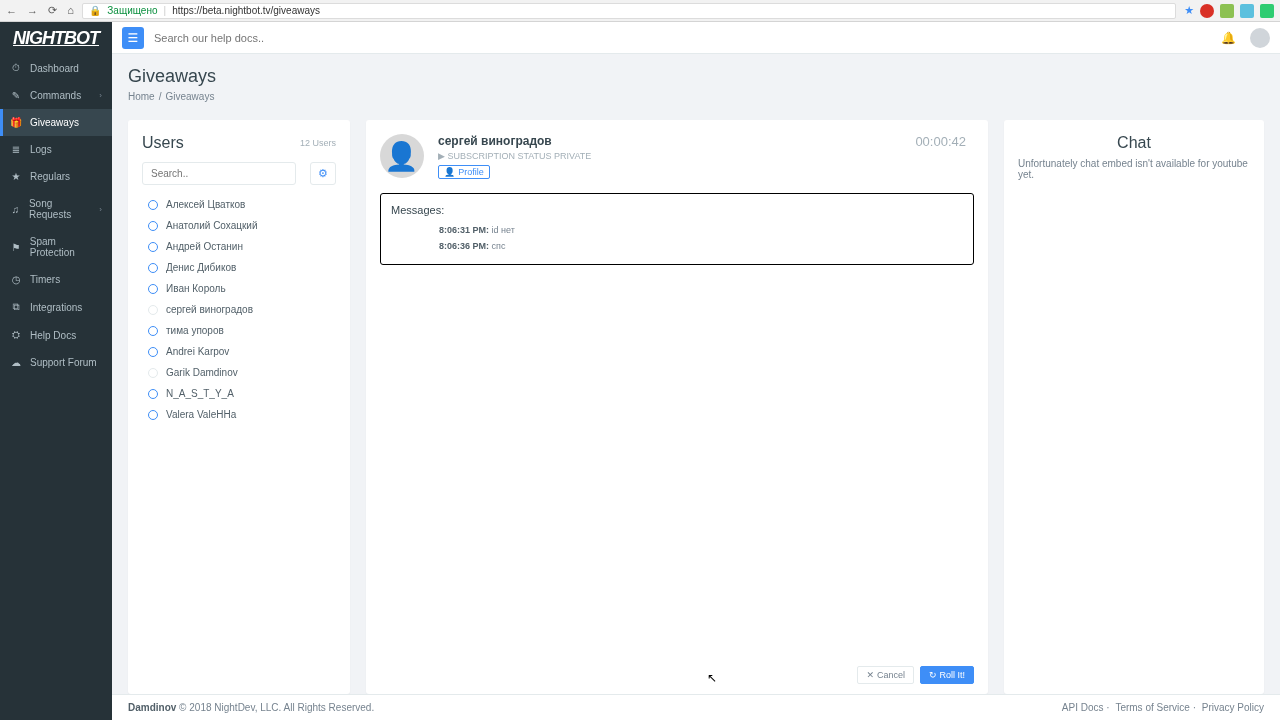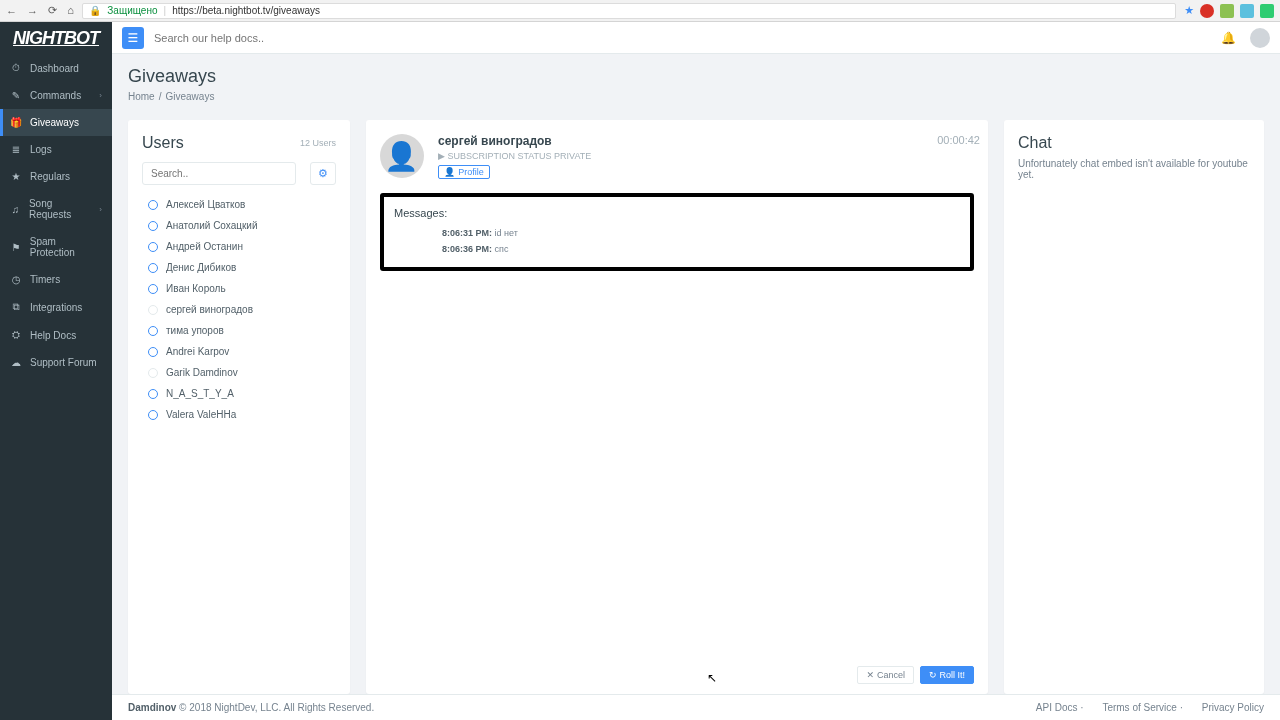--- a/index.html
+++ b/index.html
@@ -50,35 +50,35 @@
 .user-check { width:10px; height:10px; border-radius:50%; border:1px solid #3e8ef7; display:inline-block; }
 .user-check.off { border-color:#e4eaec; }
 
 .winner-panel { flex:1; position:relative; }
 .winner-head { display:flex; gap:14px; }
 .avatar-lg { width:44px; height:44px; border-radius:50%; background:#d8d8d8; display:flex; align-items:center; justify-content:center; color:#fff; font-size:28px; }
 .winner-info { flex:1; }
 .winner-name { font-size:12px; font-weight:600; color:#37474f; }
 .sub-status { font-size:9px; color:#a3afb7; margin-top:3px; }
 .profile-btn { display:inline-flex; align-items:center; gap:3px; border:1px solid #3e8ef7; color:#3e8ef7; font-size:9px; padding:1px 5px; border-radius:2px; margin-top:4px; cursor:pointer; }
-.timer { position:absolute; top:14px; right:8px; font-size:11px; color:#a3afb7; }
-.msgs { border:4px solid #000000; border-radius:3px; margin-top:14px; padding:10px; }
+.timer { position:absolute; top:14px; right:22px; font-size:13px; color:#a3afb7; }
+.msgs { border:1px solid #000000; border-radius:3px; margin-top:14px; padding:10px; }
 .msgs-title { font-size:11px; color:#37474f; margin-bottom:6px; }
 .msg-line { font-size:9px; color:#76838f; padding:3px 0;margin-left:48px; }
 .msg-line b { color:#526069; }
 .roll-btns { position:absolute; bottom:10px; right:14px; display:flex; gap:6px; }
 .btn { font-size:9px; padding:3px 8px; border-radius:2px; cursor:pointer; display:inline-flex; align-items:center; gap:3px; }
 .btn-cancel { background:#fff; border:1px solid #e4eaec; color:#76838f; }
 .btn-roll { background:#3e8ef7; border:1px solid #3e8ef7; color:#fff; }
 
-.chat-panel { width:260px; }
+.chat-panel { width:260px;align-items:center; }
 .chat-msg { font-size:10px; color:#76838f; margin-top:6px; }
 
 .footer { height:26px; background:#fff; border-top:1px solid #e4eaec; display:flex; align-items:center; padding:0 16px; font-size:10px; color:#76838f; justify-content:space-between; }
-.footer .links a { color:#76838f; text-decoration:none; margin-left:16px; }
+.footer .links a { color:#76838f; text-decoration:none; margin-left:3px; }
 .footer b { font-weight:600; color:#526069; }
 
 .cursor { position:absolute; left:707px; top:671px; font-size:12px; color:#000; pointer-events:none; }
 </style>
 </head>
 <body>
 
 <div class="browser-chrome">
   <div class="nav-icons">
     <span>←</span>

